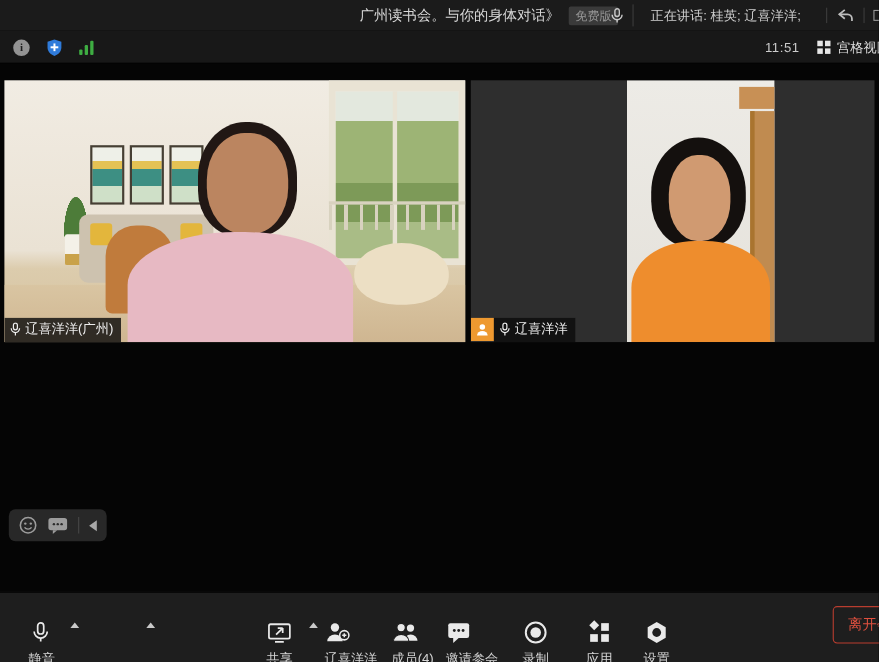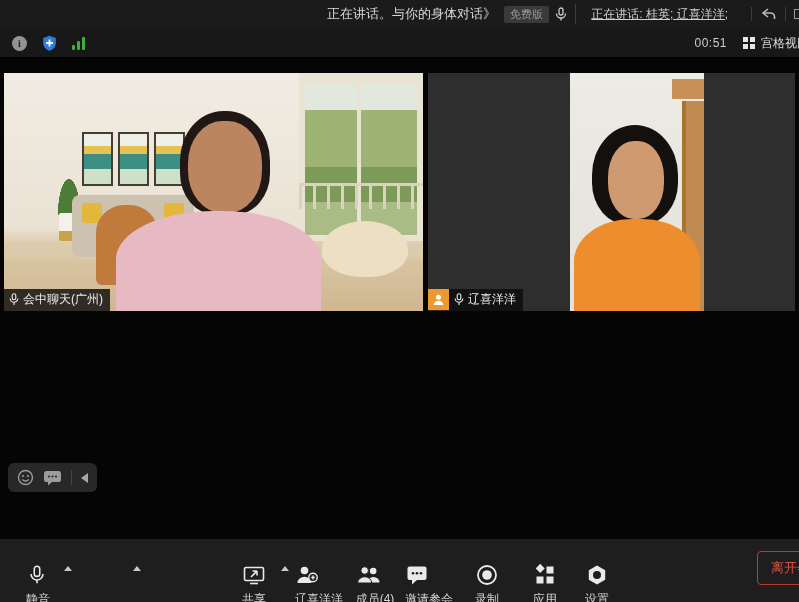--- a/index.html
+++ b/index.html
@@ -7,21 +7,21 @@
   body { font-family:"Liberation Sans","DejaVu Sans",sans-serif; }
   .window { position:relative; width:799px; height:602px; background:#050505; overflow:hidden; }
 
   
   .titlebar { position:absolute; top:0; left:0; width:100%; height:28px; background:#1b1b1b; }
   .title-group { position:absolute; left:327px; top:0; height:28px; display:flex; align-items:center; gap:8px; }
   .meeting-title { font-size:13px; color:#d8d8d8; white-space:nowrap; }
   .free-badge { font-size:11px; color:#969696; background:#3a3a3a; padding:1px 6px; border-radius:2px; white-space:nowrap; }
   .speaking-group { position:absolute; right:0; top:0; height:28px; display:flex; align-items:center; }
   .speaking-box { display:flex; align-items:center; height:20px; padding:0 15px; border-left:1px solid #3d3d3d; margin-left:8px;
-                  font-size:12px; color:#cfcfcf; white-space:nowrap;text-decoration:underline; }
+                  font-size:12px; color:#cfcfcf; white-space:nowrap; }
   .tb-divider { width:1px; height:14px; background:#3d3d3d; margin:0 8px; }
   .win-square { width:10px; height:10px; border:1px solid #9a9a9a; margin-right:-5px; }
 
   
   .statusbar { position:absolute; top:28px; left:0; width:100%; height:30px; background:#181818; border-bottom:1px solid #000; }
   .status-left { position:absolute; left:12px; top:0; height:30px; display:flex; align-items:center; gap:15px; }
   .info-circle { width:15px; height:15px; border-radius:50%; background:#939393; color:#1f1f1f; font-size:10px; font-weight:bold;
                  display:flex; align-items:center; justify-content:center; font-family:"Liberation Serif",serif; }
   .signal { display:flex; align-items:flex-end; gap:2px; height:13px; }
   .signal i { display:block; width:3px; background:#3ead42; border-radius:1px; }
@@ -100,21 +100,21 @@
                border:1px solid #b93d2f; border-radius:4px; background:transparent; white-space:nowrap; }
   svg { display:block; }
 </style>
 </head>
 <body>
 
 <div class="window">
 
   <header class="titlebar">
     <div class="title-group">
-      <span class="meeting-title">正在讲话。与你的身体对话》</span>
+      <span class="meeting-title">广州读书会。与你的身体对话》</span>
       <span class="free-badge">免费版</span>
     </div>
     <div class="speaking-group">
       <span>
         <svg width="12" height="15" viewBox="0 0 12 15">
             <rect x="4" y="1" width="4" height="7" rx="2" fill="none" stroke="#c9c9c9" stroke-width="1.3"></rect>
             <path d="M1.5 6.5a4.5 4.5 0 0 0 9 0" fill="none" stroke="#c9c9c9" stroke-width="1.3"></path>
             <line x1="6" y1="11" x2="6" y2="13.5" stroke="#c9c9c9" stroke-width="1.3"></line>
           </svg>
       </span>
@@ -141,21 +141,21 @@
             <rect x="4" y="7.1" width="7" height="1.8" fill="#fff"></rect>
           </svg>
       </span>
       <span class="signal">
           <i></i>
           <i></i>
           <i></i>
         </span>
     </div>
     <div class="status-right">
-      <span class="timer">00:51</span>
+      <span class="timer">11:51</span>
       <span class="grid-view">
         <span class="grid-icon">
             <i></i>
             <i></i>
             <i></i>
             <i></i>
           </span>
         <span>宫格视图</span>
       </span>
     </div>
@@ -181,21 +181,21 @@
       <div class="t1-face"></div>
       <div class="t1-shirt"></div>
       <div class="name-label">
         <span>
           <svg width="10" height="13" viewBox="0 0 10 13">
               <rect x="3.2" y="0.8" width="3.6" height="6" rx="1.8" fill="none" stroke="#eee" stroke-width="1.1"></rect>
               <path d="M1.2 5.5a3.8 3.8 0 0 0 7.6 0" fill="none" stroke="#eee" stroke-width="1.1"></path>
               <line x1="5" y1="9.5" x2="5" y2="12" stroke="#eee" stroke-width="1.1"></line>
             </svg>
         </span>
-        <span>会中聊天(广州)</span>
+        <span>辽喜洋洋(广州)</span>
       </div>
     </div>
 
     <div class="tile tile-2">
       <div class="t2-video">
         <div class="t2-cab"></div>
         <div class="t2-door"></div>
         <div class="t2-hair"></div>
         <div class="t2-face"></div>
         <div class="t2-shirt"></div>

